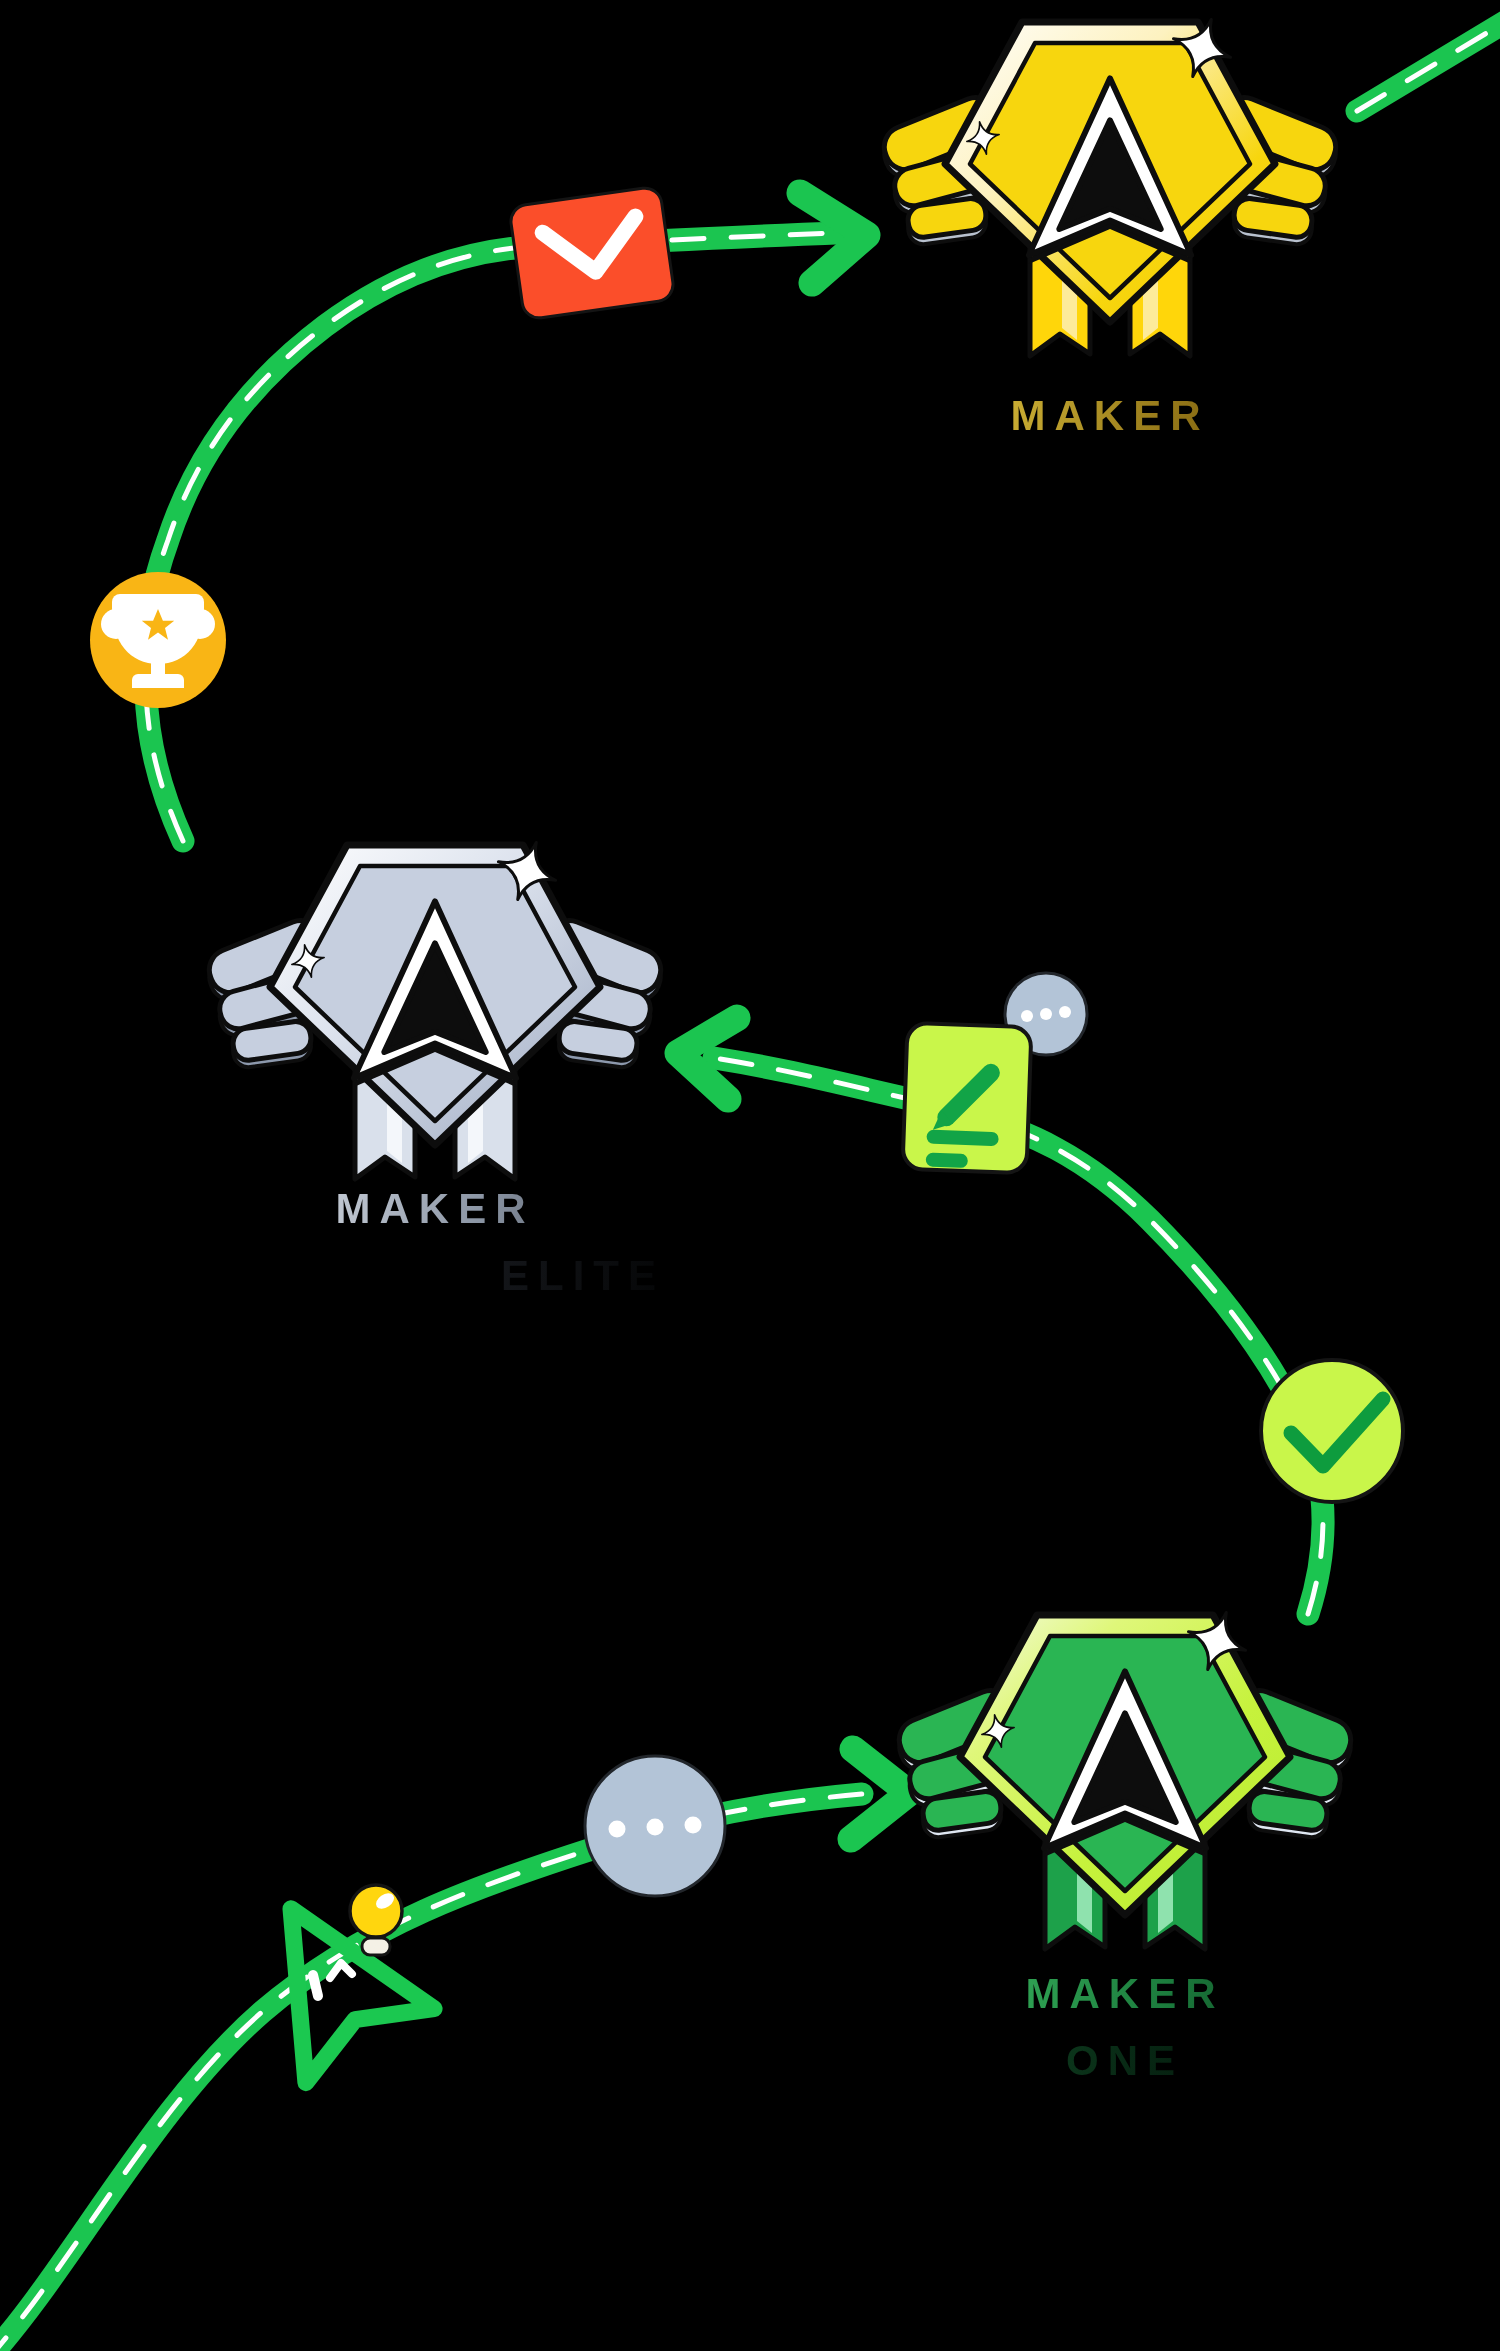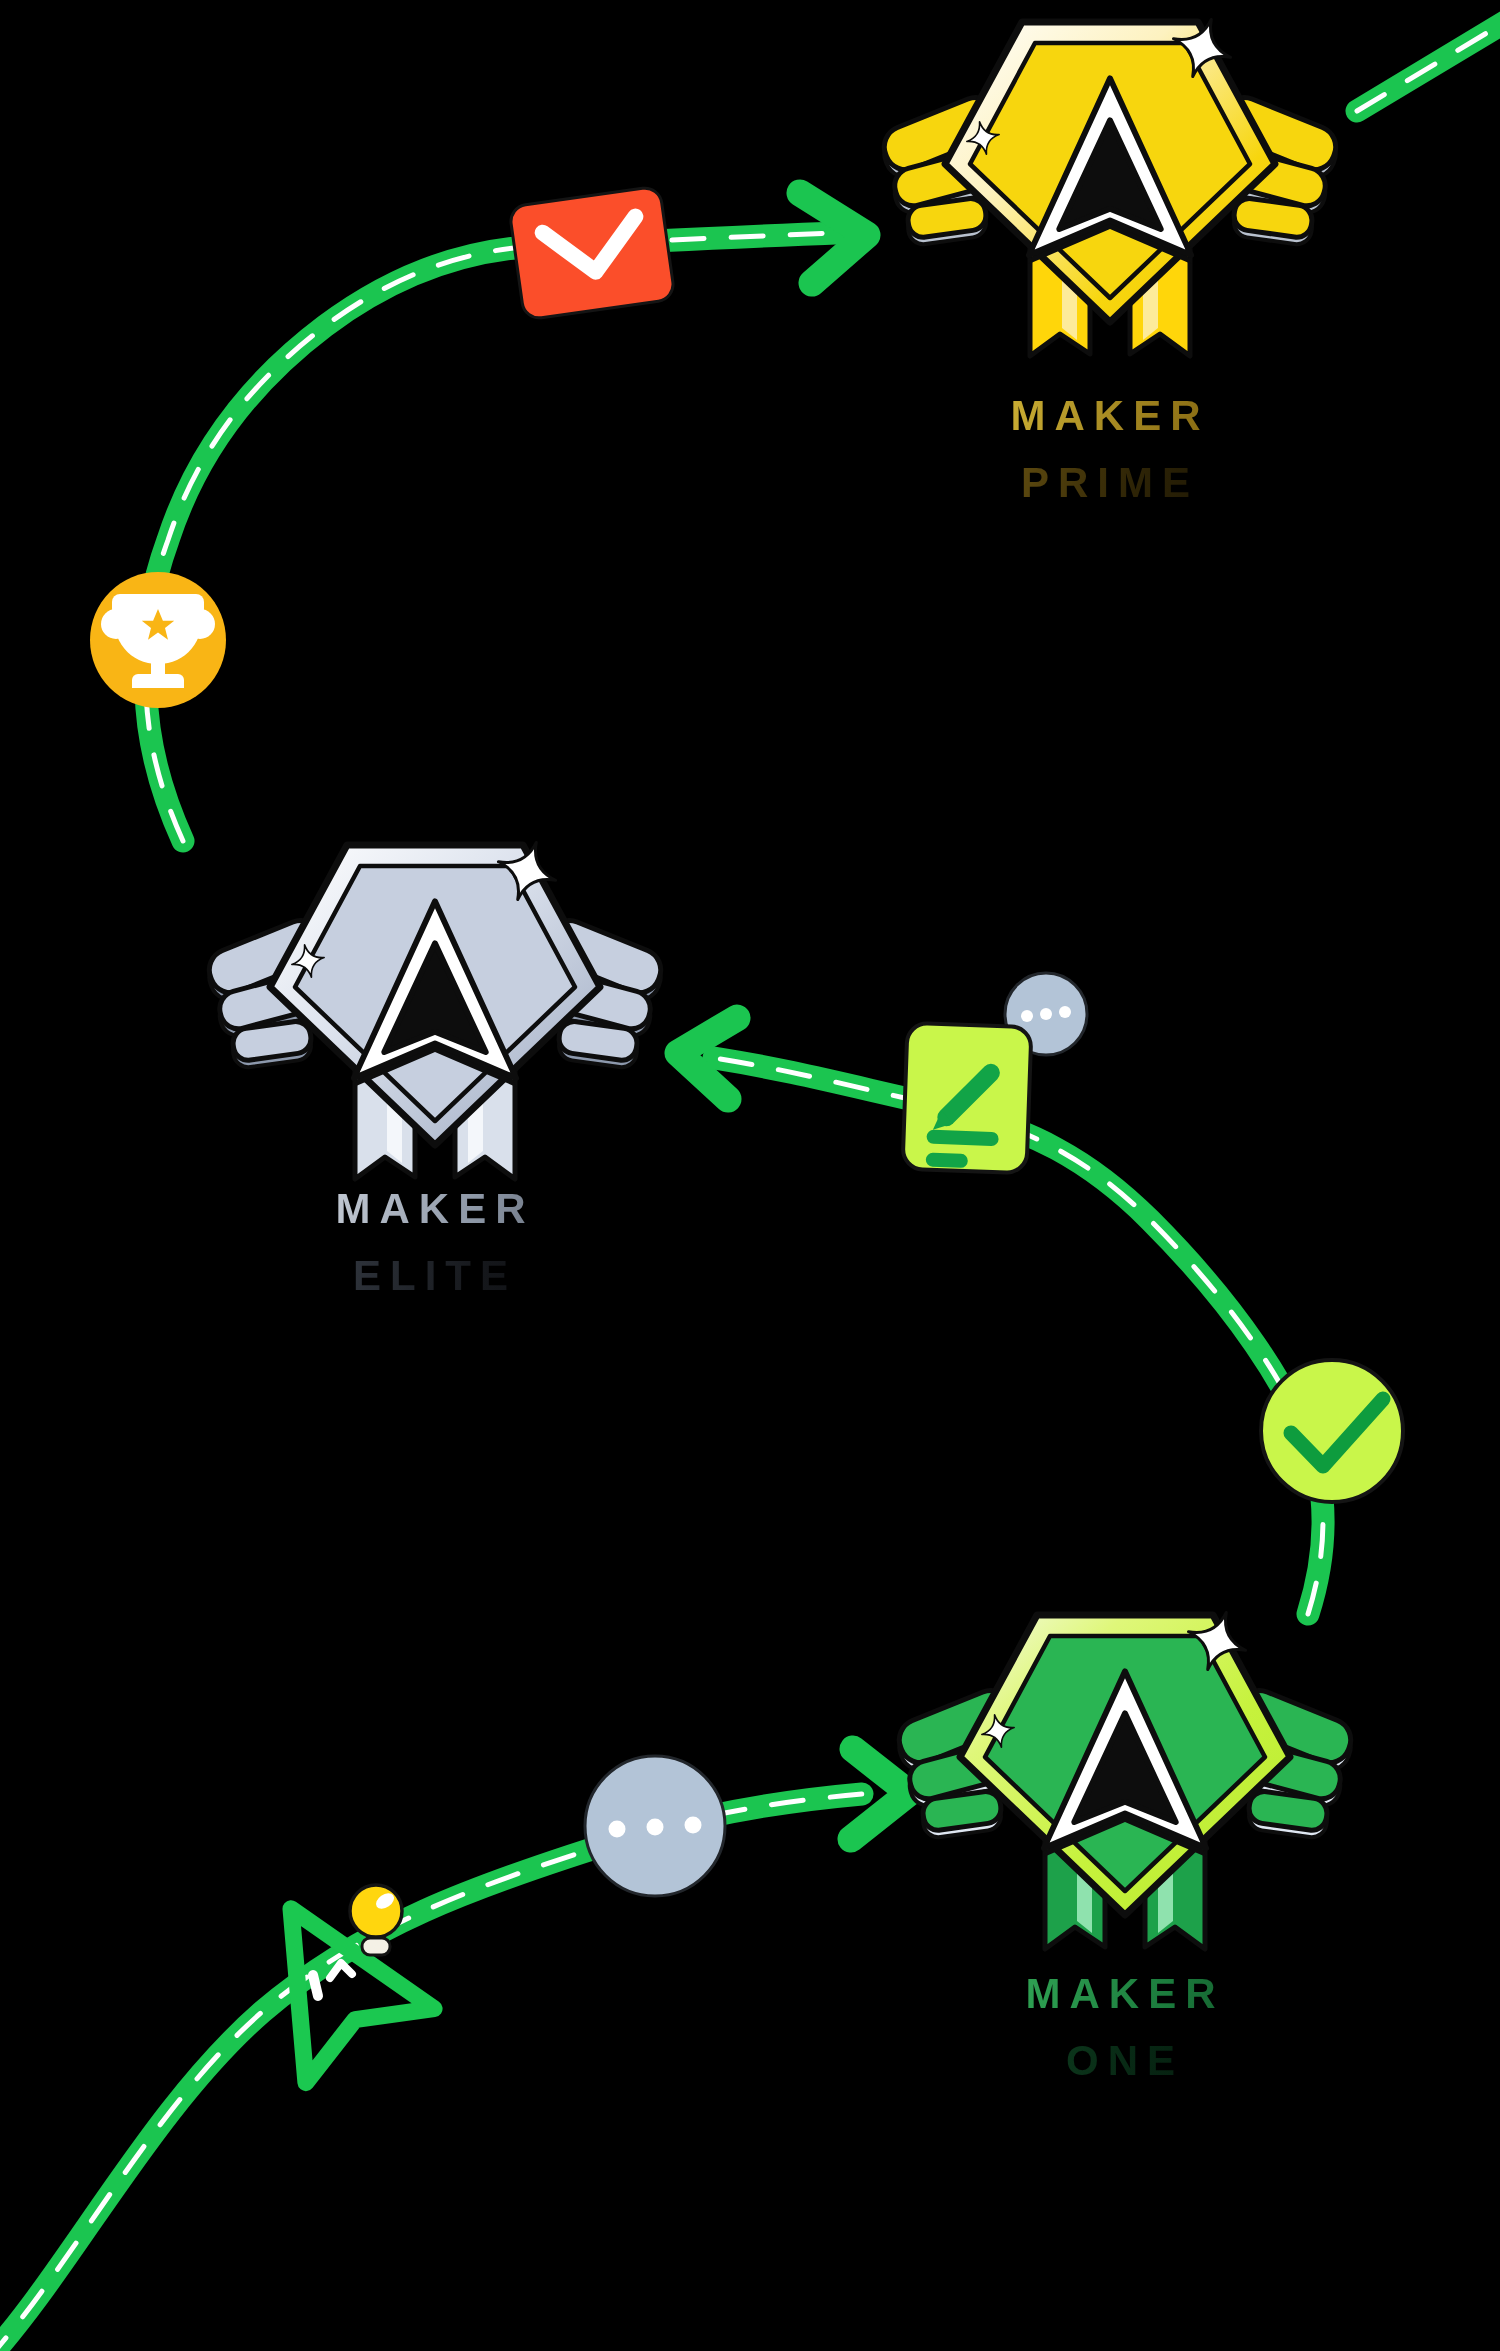--- a/index.html
+++ b/index.html
@@ -42,21 +42,21 @@
   .green .band{fill:#1da14a;}
   .green .stripe{fill:#8fe2ae;}
 
   
   .lbl{position:absolute;text-align:center;font-weight:bold;font-size:42px;
        letter-spacing:9px;line-height:67px;}
   .lbl span{display:block;-webkit-background-clip:text;background-clip:text;color:transparent;}
   .g1{background-image:linear-gradient(100deg,#ecd044 5%,#8a6d14 70%,#3a2d06 100%);}
   .g2{background-image:linear-gradient(100deg,#95761a 0%,#2e2406 55%,#0a0802 100%);}
   .s1{background-image:linear-gradient(100deg,#e8edf4 5%,#8b95a4 60%,#3c424c 100%);}
-  .s2{background-image:linear-gradient(100deg,#4a525e 0%,#15171b 60%,#050607 100%);}
+  .s2{background-image:linear-gradient(100deg,#4a525e 0%,#15171b 60%,#050607 100%);text-align:right;}
   .n1{background-image:linear-gradient(100deg,#3dbd63 5%,#1b7a3c 60%,#0a3519 100%);}
   .n2{background-image:linear-gradient(100deg,#14532a 0%,#072613 55%,#020a05 100%);}
 </style>
 </head>
 <body>
 
 <div class="stage">
 
   <svg class="layer" width="1500" height="2351" viewBox="0 0 1500 2351">
 
@@ -179,21 +179,20 @@
     <path class="hex-inner" d="M 155 51 L 305 51 L 370 172 L 230 306 L 90 172 Z"></path>
     <g transform="translate(230,182) scale(1.45)">
       <path class="logo-shadow" transform="translate(0,6)" d="M 0 -66 L 56 56 L 0 32 L -56 56 Z"></path>
       <path class="logo" fill-rule="evenodd" d="M 0 -66 L 56 56 L 0 32 L -56 56 Z M 0 -37 L 35 38 L 0 24 L -35 38 Z"></path>
     </g>
     <path class="sparkle" transform="translate(322,56) rotate(18)" d="M 0 -30 Q 3.6 -3.6 30 0 Q 3.6 3.6 0 30 Q -3.6 3.6 -30 0 Q -3.6 -3.6 0 -30 Z"></path>
     <path class="sparkle" transform="translate(103,146) rotate(-12) scale(0.55)" d="M 0 -30 Q 3.6 -3.6 30 0 Q 3.6 3.6 0 30 Q -3.6 3.6 -30 0 Q -3.6 -3.6 0 -30 Z"></path>
   </svg>
   <div class="lbl" style="left:880px;top:382px;width:460px;">
     <span class="g1">MAKER</span>
-    <span class="g2">PRIME</span>
   </div>
 
   <svg class="badge silver" style="left:205px;top:815px;" width="460" height="400" viewBox="0 0 460 400">
     <defs>
       <linearGradient id="ring-silver" x1="0" y1="0" x2="1" y2="1">
         <stop offset="0" stop-color="#ffffff"></stop>
           <stop offset="0.4" stop-color="#dde3ee"></stop>
         <stop offset="1" stop-color="#9aa7bf"></stop>
       </linearGradient>
     </defs>

